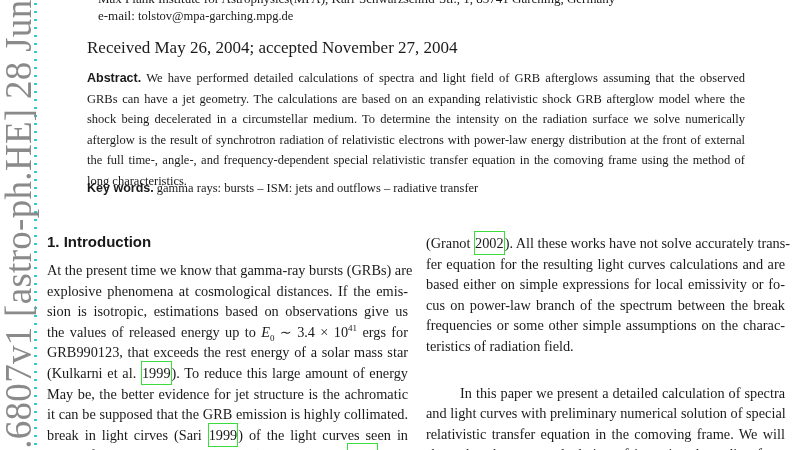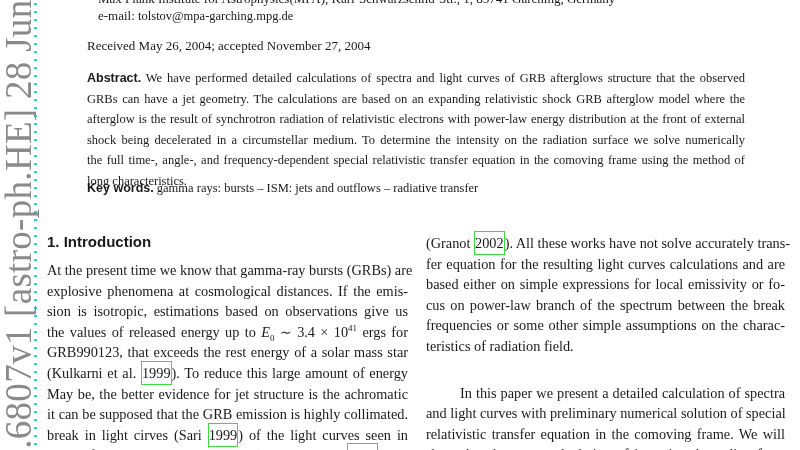--- a/index.html
+++ b/index.html
@@ -77,21 +77,21 @@
       white-space: nowrap;
     }
     .email-line .mono {
       font-family: Liberation Serif, serif;
       font-size: 12.5px;
     }
     .received {
       position: absolute;
       left: 87px;
       top: 38px;
-      font-size: 13px;
+      font-size: 17px;
       white-space: nowrap;
       text-align: center;
     }
     .abstract {
       position: absolute;
       left: 87px;
       top: 70px;
       width: 658px;
       font-size: 12.5px;
       line-height: 17.2px;
@@ -171,24 +171,24 @@
 
   <div class="affil">Max Plank Institute for Astrophysics(MPA), Karl-Schwarzschild-Str., 1, 85741 Garching, Germany</div>
 
   <div class="email-line">
     <span>e-mail: </span><span class="mono">tolstov@mpa-garching.mpg.de</span>
   </div>
 
   <div class="received">Received May 26, 2004; accepted November 27, 2004</div>
 
   <div class="abstract">
-    <span class="line"><span class="lead">Abstract.</span><span> We have performed detailed calculations of spectra and light curves of GRB afterglows structure that the observed</span></span>
+    <span class="line"><span class="lead">Abstract.</span><span> We have performed detailed calculations of spectra and light field of GRB afterglows assuming that the observed</span></span>
     <span class="line">GRBs can have a jet geometry. The calculations are based on an expanding relativistic shock GRB afterglow model where the</span>
+    <span class="line">shock being decelerated in a circumstellar medium. To determine the intensity on the radiation surface we solve numerically</span>
     <span class="line">afterglow is the result of synchrotron radiation of relativistic electrons with power-law energy distribution at the front of external</span>
-    <span class="line">shock being decelerated in a circumstellar medium. To determine the intensity on the radiation surface we solve numerically</span>
     <span class="line">the full time-, angle-, and frequency-dependent special relativistic transfer equation in the comoving frame using the method of</span>
     <span class="line last">long characteristics.</span>
   </div>
 
   <div class="keywords">
     <span class="lead">Key words.</span><span> gamma rays: bursts – ISM: jets and outflows – radiative transfer</span>
   </div>
 
   <div class="section-title">1. Introduction</div>
 

